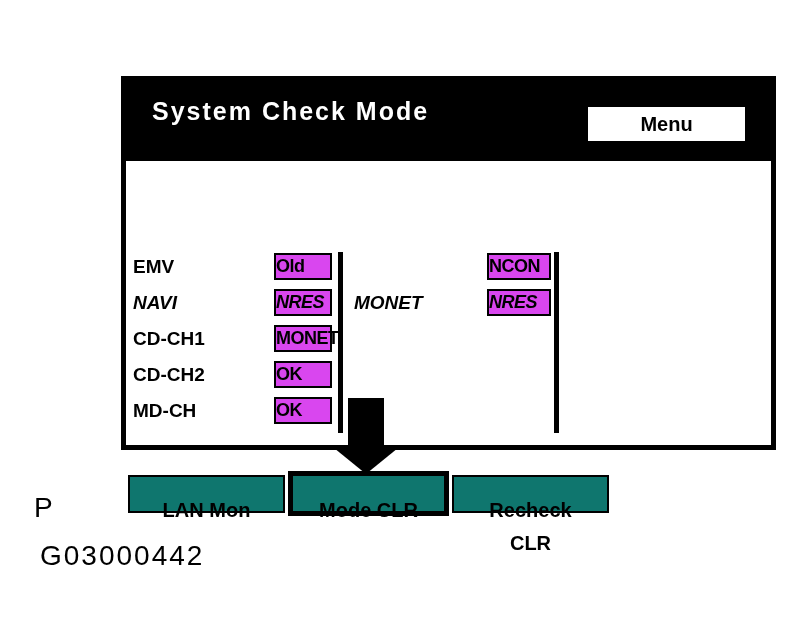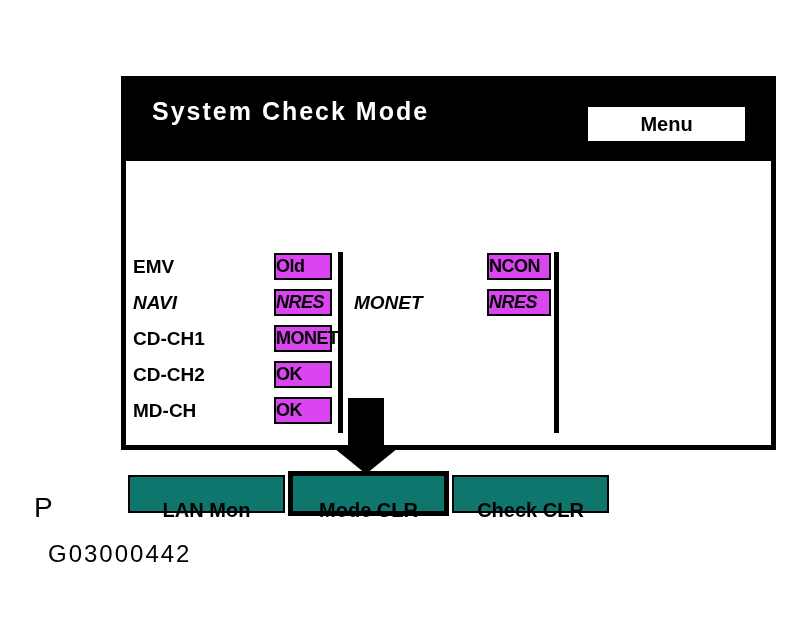--- a/index.html
+++ b/index.html
@@ -79,22 +79,22 @@
   .btn.b1 { left:162px; top:310px; width:161px; height:45px; border-width:5px; line-height:34px; }
   .btn.b2 { left:326px; }
   .btn.b3 { left:486px; width:156px; }
 
   
   .fig-letter {
     position:absolute; left:34px; top:492px;
     font-size:28px; font-weight:normal;
   }
   .fig-code {
-    position:absolute; left:48px; top:540px;
-    font-size:24px; letter-spacing:2px; font-weight:normal;
+    position:absolute; left:40px; top:540px;
+    font-size:28px; letter-spacing:2px; font-weight:normal;
   }
 </style>
 </head>
 <body>
 
 <div class="canvas">
 
   <div class="screen">
 
     <div class="header">
@@ -126,21 +126,21 @@
       <div class="item-label col2-label r1">MONET</div>
       <div class="status-box wide col2-box r1">NRES</div>
 
       <div class="divider right"></div>
 
       <div class="arrow-stem"></div>
       <div class="arrow-head"></div>
 
       <button class="btn b0">LAN Mon</button>
       <button class="btn b1">Mode CLR</button>
-      <button class="btn b2">Check CLR</button>
+      <button class="btn b2">Recheck CLR</button>
 
     </div>
   </div>
 
   <div class="fig-letter">P</div>
   <div class="fig-code">G03000442</div>
 
 </div>
 
 </body></html>

